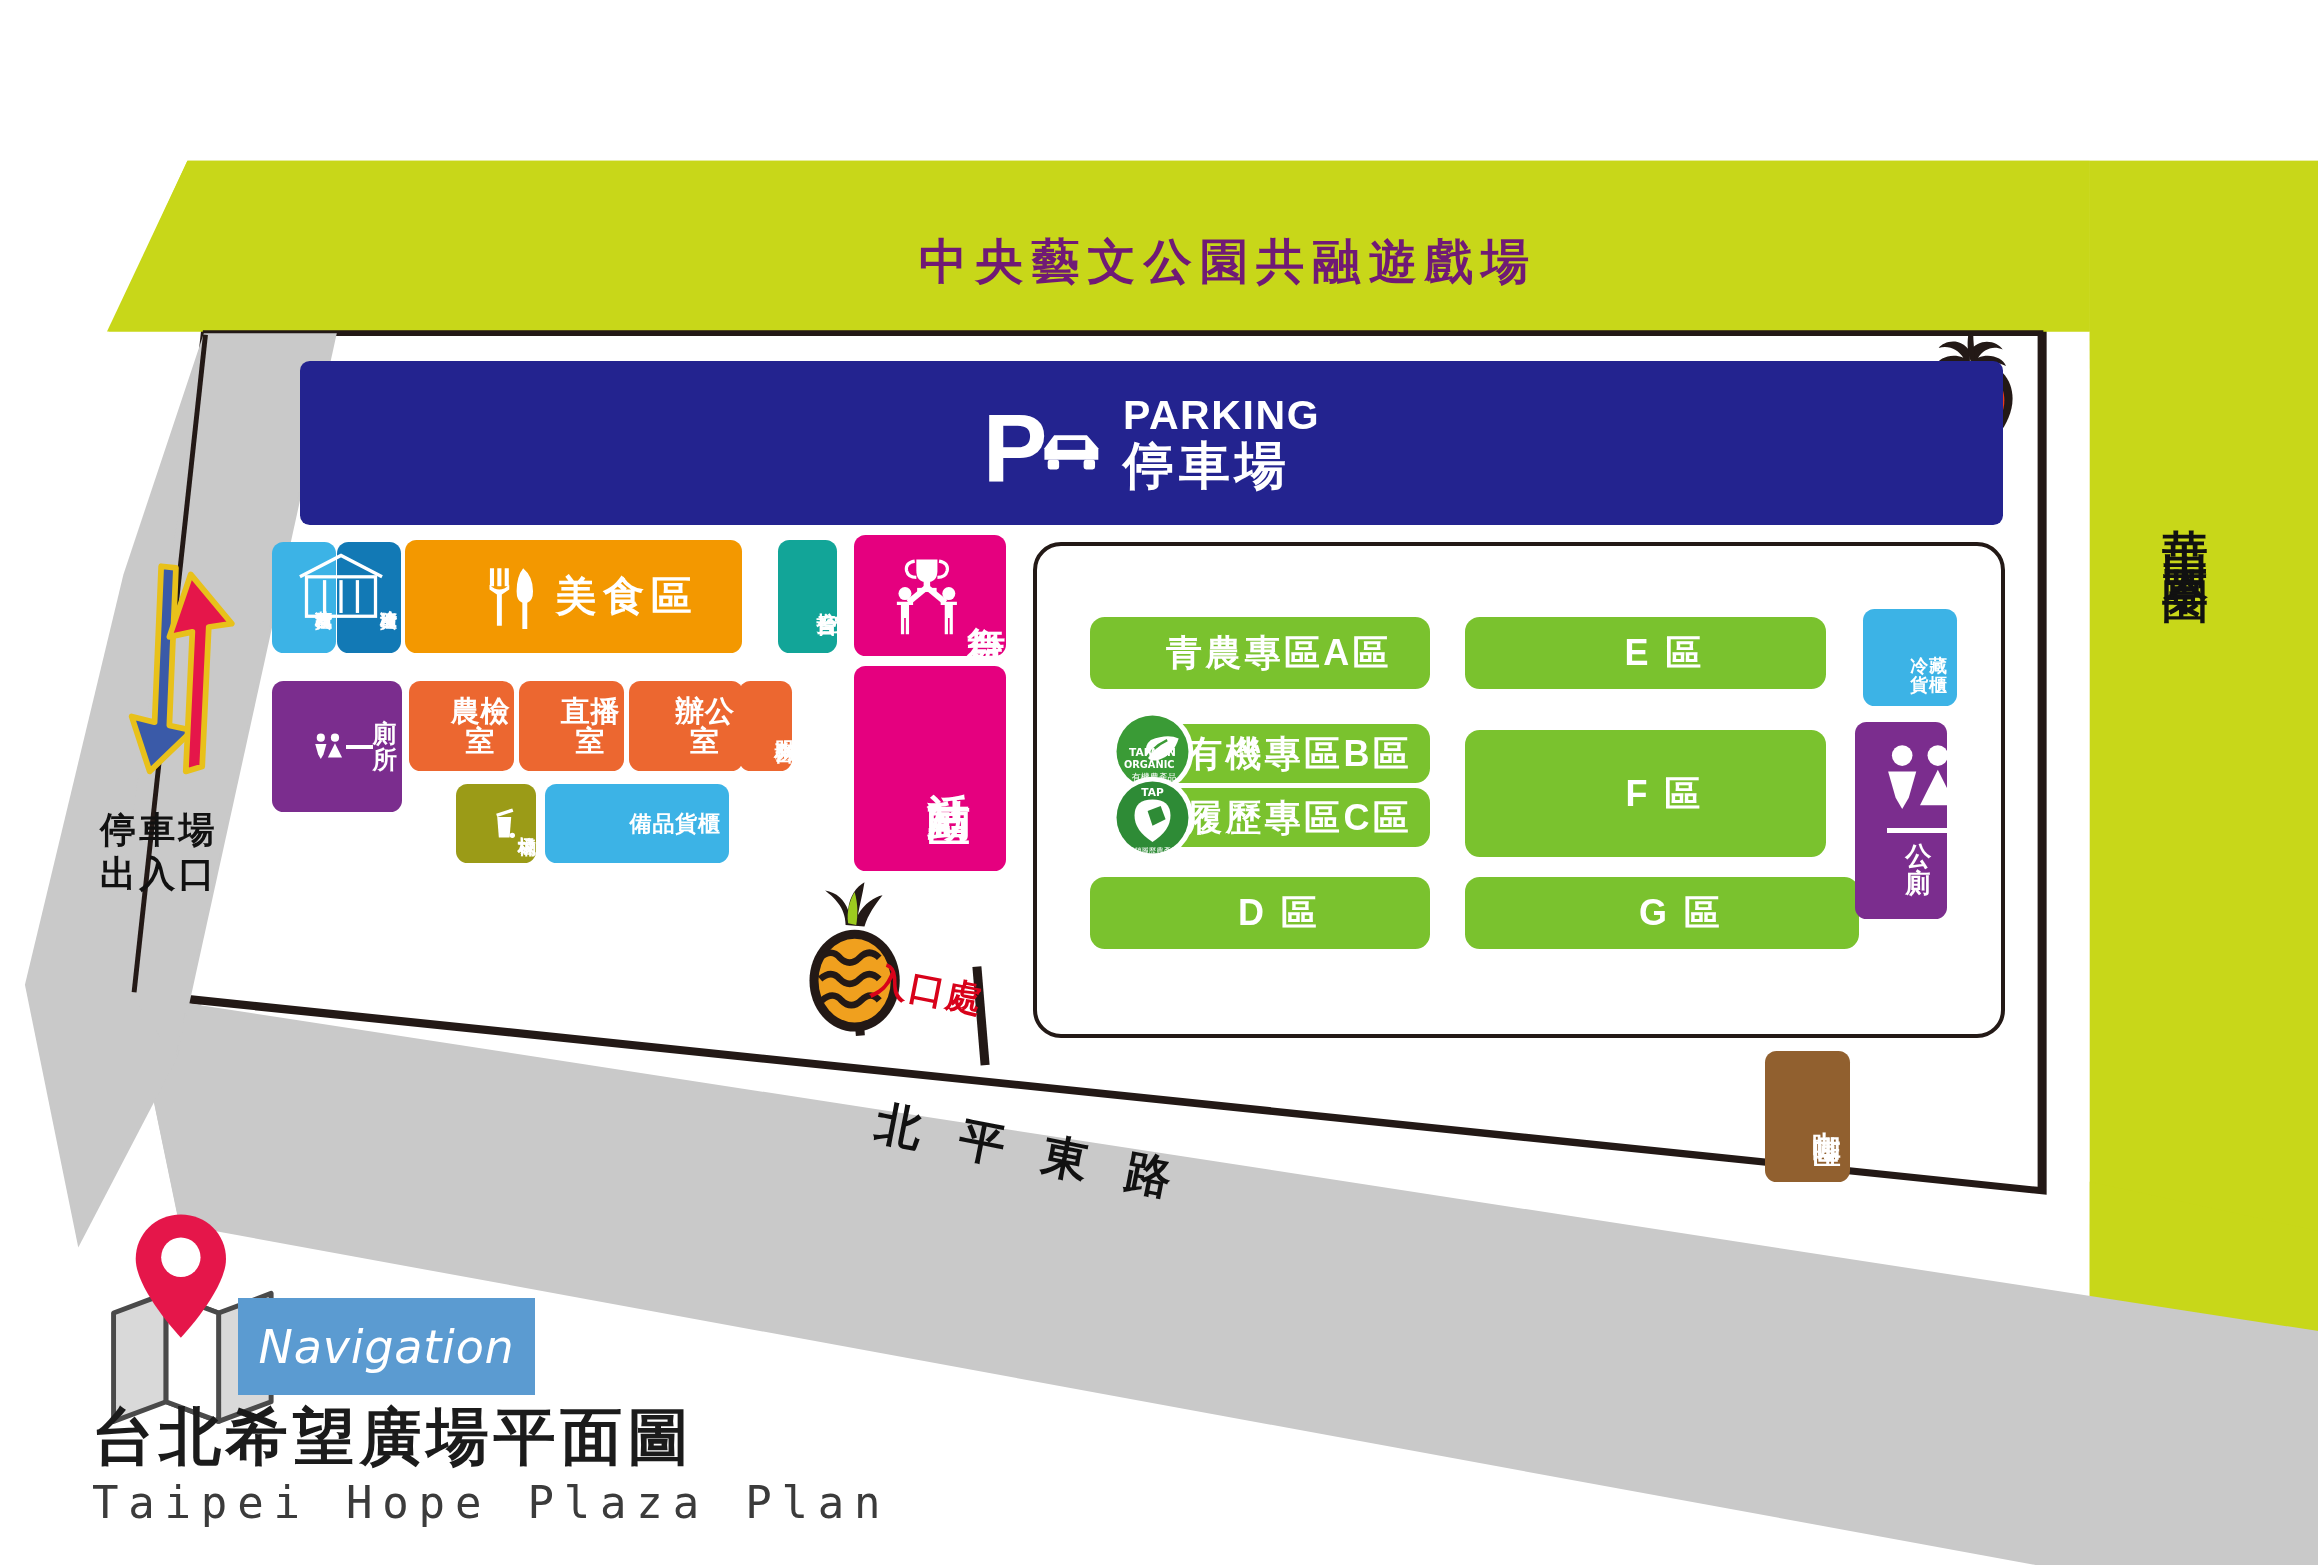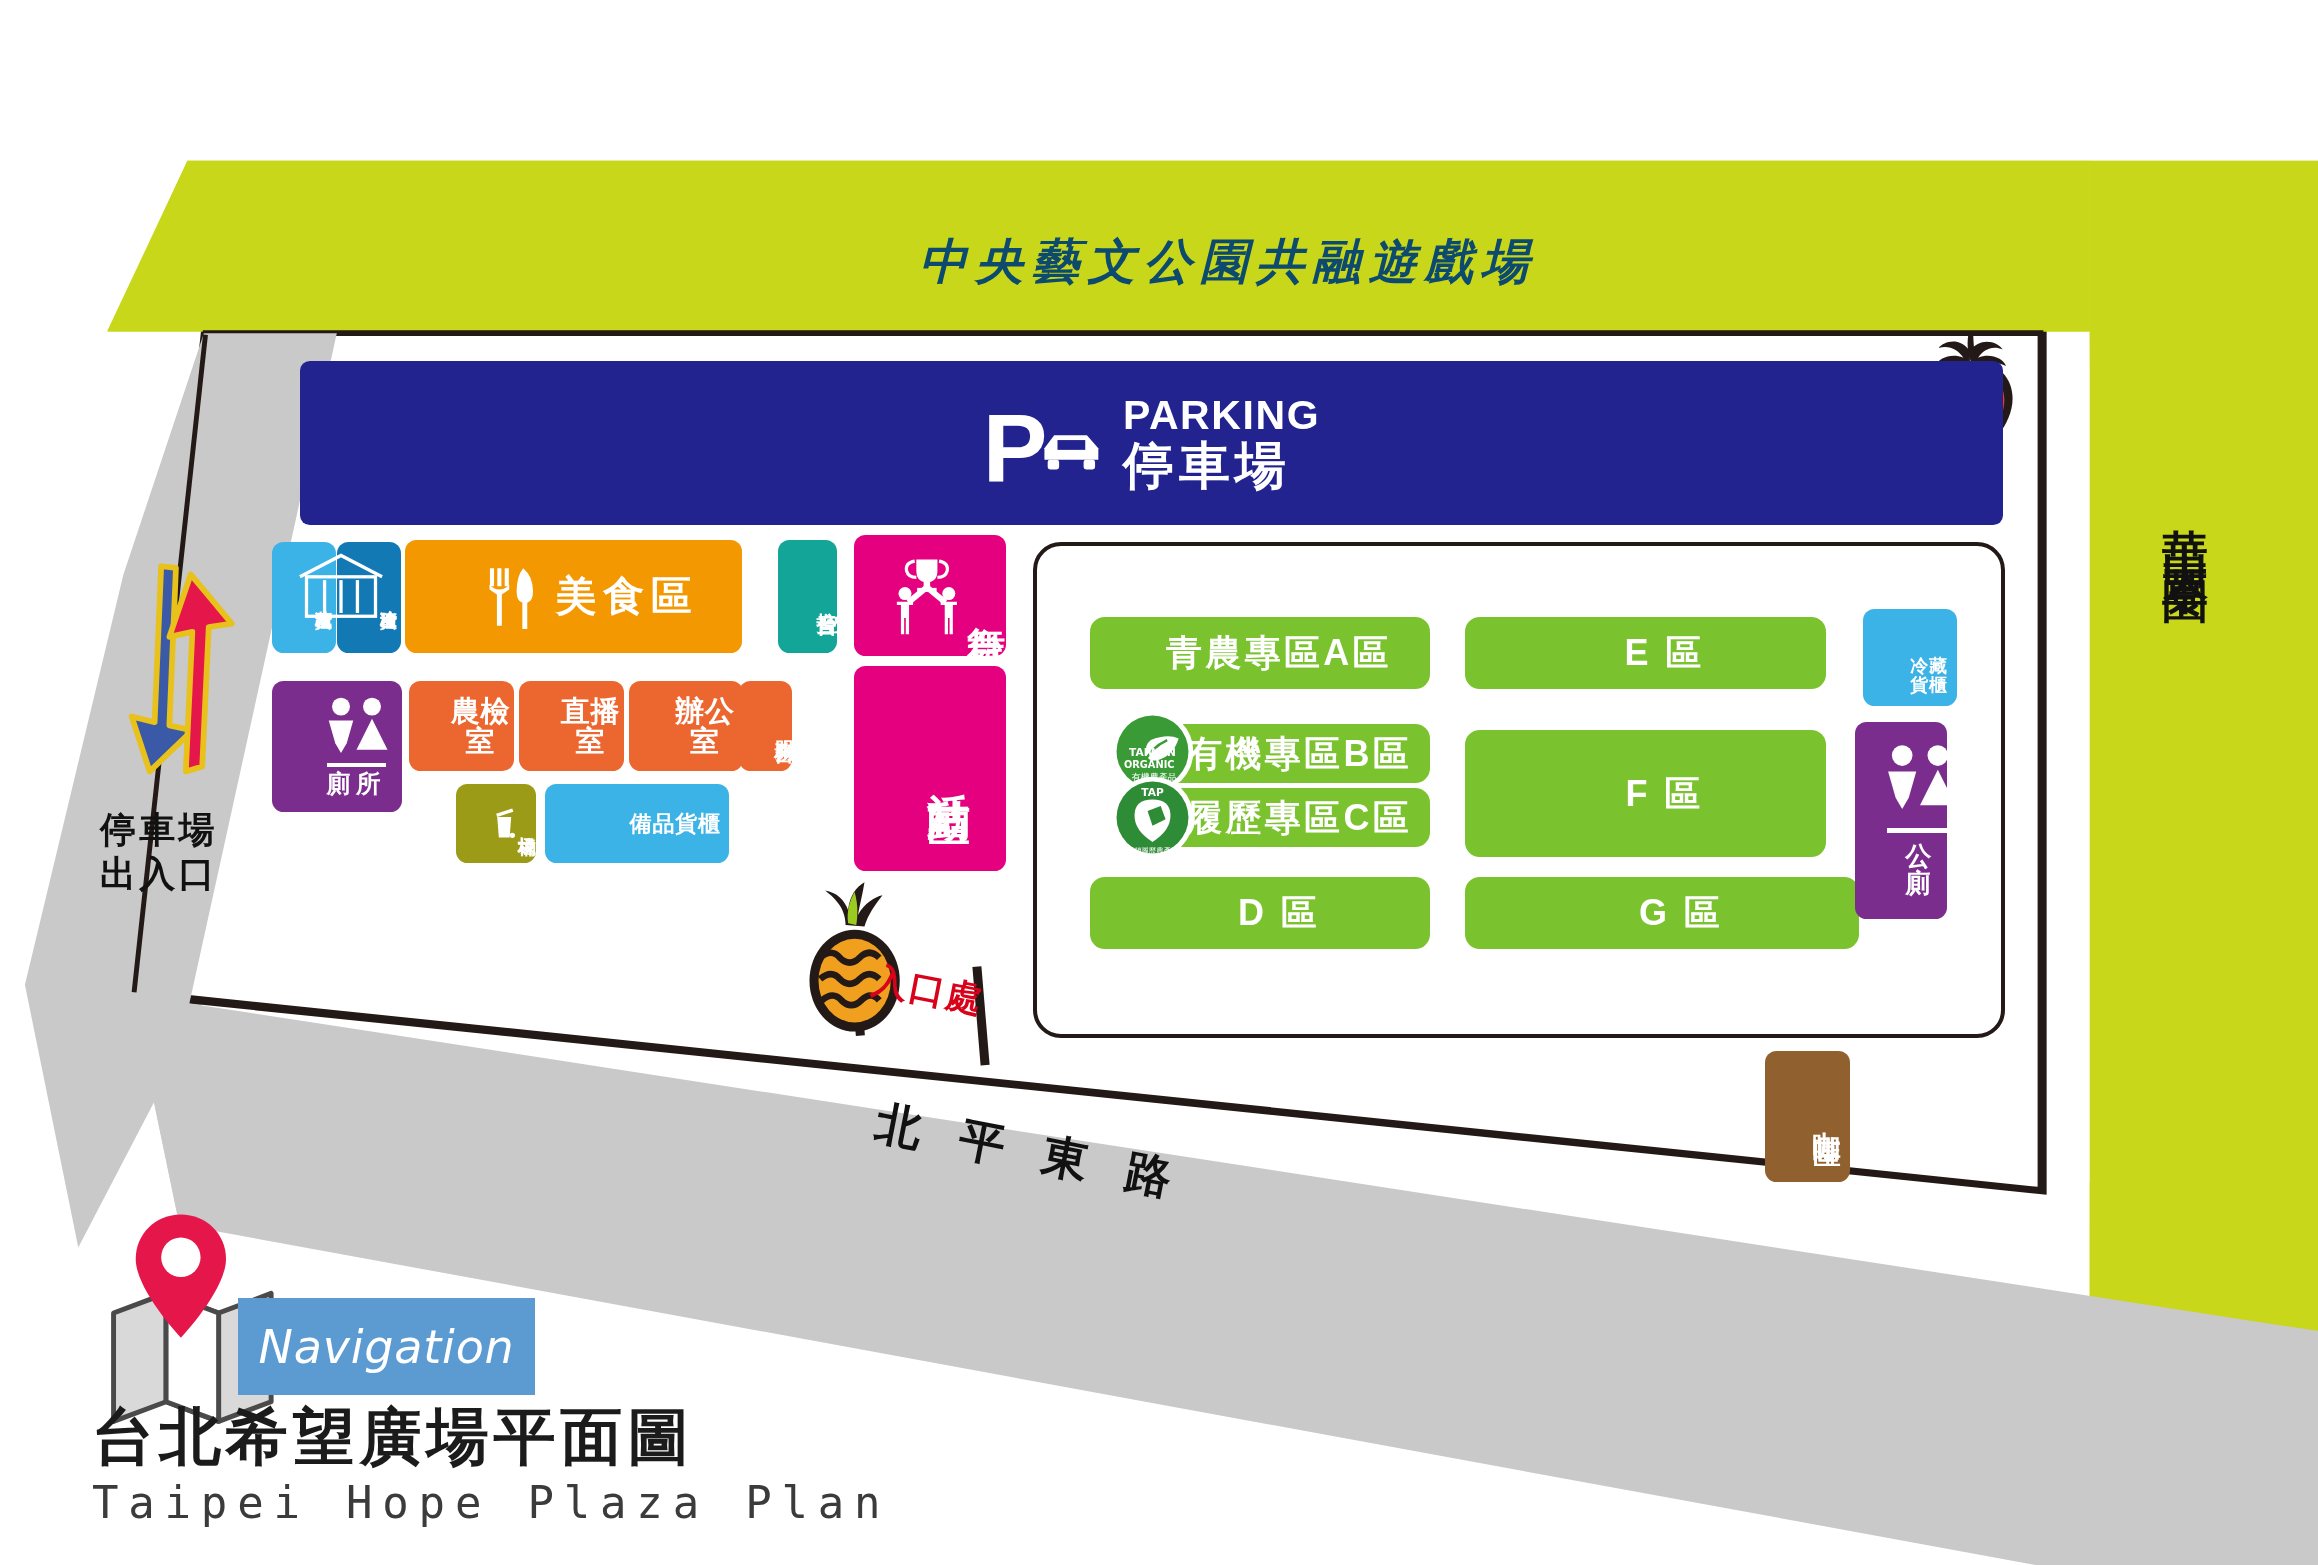--- a/index.html
+++ b/index.html
@@ -41,23 +41,22 @@
   #parking-p{
     color:#fff;font-size:97px;font-weight:bold;line-height:0.85;
     letter-spacing:-3.3px;position:relative;top:4.9px;
   }
   #parking-right{display:flex;flex-direction:column;align-items:flex-start;line-height:1;}
   #parking-en{color:#fff;font-size:41px;font-weight:bold;letter-spacing:1.6px;}
   #parking-zh{color:#fff;font-size:51px;font-weight:bold;letter-spacing:4.9px;margin-top:3.3px;}
 
   
   #park-label{
-    position:absolute;color:#0c4a6e;font-size:48px;font-weight:bold;letter-spacing:8.2px;
+    position:absolute;color:#701a75;font-size:48px;font-weight:bold;letter-spacing:8.2px;
     white-space:nowrap;
-    font-style:italic;
   }
   
   #huashan-label{
     position:absolute;color:#111;font-size:46px;font-weight:bold;
     writing-mode:vertical-rl;text-orientation:upright;letter-spacing:13px;
   }
   
   #road-label{
     position:absolute;color:#111;font-size:46px;font-weight:bold;letter-spacing:13px;
     white-space:nowrap;transform:rotate(11deg);transform-origin:left top;
@@ -245,21 +244,21 @@
       <circle cx="16" cy="48" r="8" fill="#ffffff"></circle>
       <path d="M 6,58 L 26,58 L 26,62 L 21,62 L 21,98 L 17,98 L 17,78 L 15,78 L 15,98 L 11,98 L 11,62 L 6,62 Z" fill="#ffffff"></path>
       <path d="M 18,56 L 40,38 L 44,44 L 22,62 Z" fill="#ffffff"></path>
       <circle cx="70" cy="48" r="8" fill="#ffffff"></circle>
       <path d="M 60,58 L 80,58 L 80,62 L 75,62 L 75,98 L 71,98 L 71,78 L 69,78 L 69,98 L 65,98 L 65,62 L 60,62 Z" fill="#ffffff"></path>
       <path d="M 68,56 L 46,38 L 42,44 L 64,62 Z" fill="#ffffff"></path>
     </svg>
     <span class="lbl vert" style="font-size:39px;">舞台</span>
   </div>
 
-  <div class="tile" style="left:272px;top:681px;width:130px;height:131px;background:#7b2d8e;flex-direction:column;">
+  <div class="tile" style="left:272px;top:681px;width:130px;height:131px;background:#7b2d8e;flex-direction:row;">
     <svg width="79" height="62" viewBox="0 0 96 76">
       <circle cx="29" cy="13" r="11" fill="#ffffff"></circle>
       <path d="M 14,30 L 44,30 L 36,58 L 29,70 L 22,58 Z" fill="#ffffff"></path>
       <circle cx="67" cy="13" r="11" fill="#ffffff"></circle>
       <path d="M 67,28 L 86,66 L 48,66 Z" fill="#ffffff"></path>
     </svg>
     <div style="width:59px;height:4.1px;background:#fff;margin:4.9px 0 3.3px;"></div>
     <span class="lbl" style="font-size:24.6px;letter-spacing:4.9px;">廁所</span>
   </div>
 

